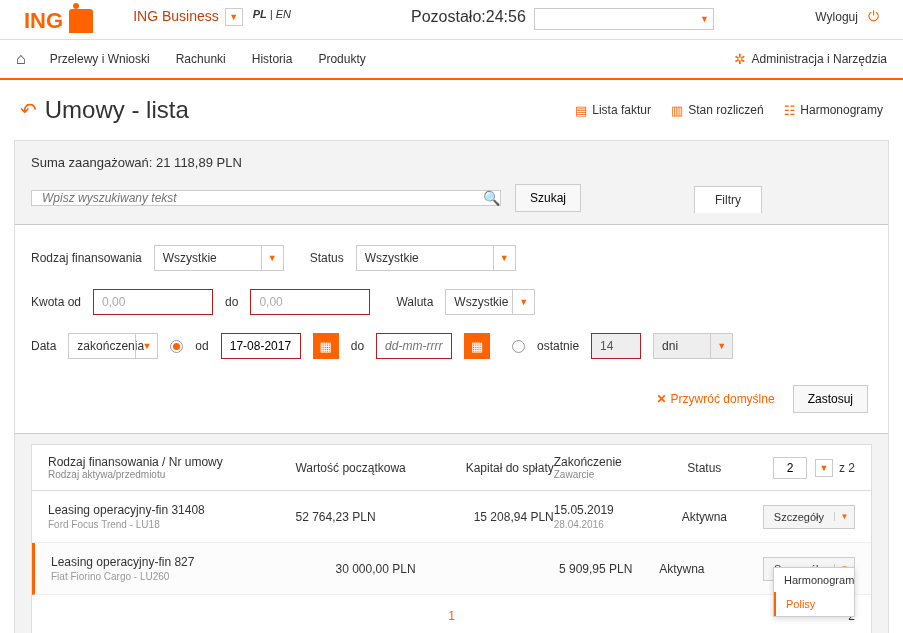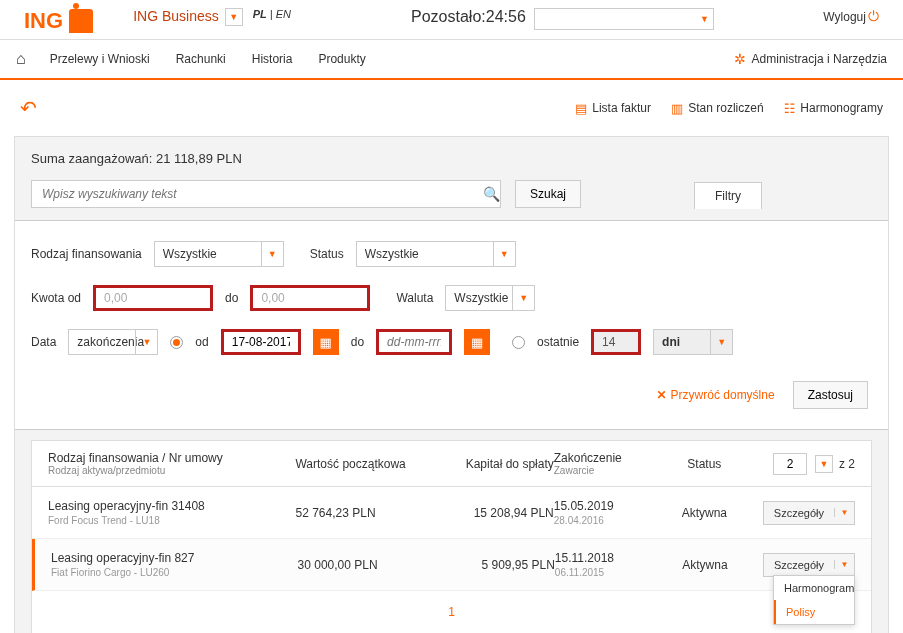--- a/index.html
+++ b/index.html
@@ -8,65 +8,65 @@
 .logo { color: #ff6200; font-weight: bold; font-size: 22px; display: flex; align-items: center; gap: 6px; }
 .logo-icon { width: 24px; height: 24px; background: #ff6200; display:inline-block; border-radius: 3px 3px 0 0; position: relative; }
 .logo-icon::before { content:""; position:absolute; top:-6px; left:4px; width:6px; height:6px; background:#ff6200; border-radius:50%;}
 .appname { margin-left: 40px; font-size: 14px; color: #c2410c; }
 .drop-sm { margin-left: 6px; width: 18px; height: 18px; border:1px solid #ccc; display:inline-flex; align-items:center; justify-content:center; color:#ff6200; font-size:9px; cursor:pointer;}
 .lang { margin-left: 10px; font-size: 11px; font-style: italic; }
 .lang b { font-weight: bold; }
 .timer { margin-left: 120px; font-size: 16px; color:#333;}
 .timer-box { margin-left: 8px; width: 180px; height: 22px; border:1px solid #ccc; display:inline-flex; justify-content:flex-end; align-items:center; padding:0 4px;}
 .spacer { flex: 1; }
-.logout { font-size: 12px; color:#333; cursor:pointer; display:flex; align-items:center; gap:2px;}
+.logout { font-size: 12px; color:#333; cursor:pointer; display:flex; align-items:center; gap:10px;}
 .power-icon { color:#ff6200; font-size:14px;}
 .menubar { display:flex; align-items:center; border-bottom:2px solid #ff6200; padding: 0 16px; height: 40px;}
 .home-icon { font-size: 16px; color:#333; margin-right: 24px; cursor:pointer;}
 .menu-item { margin-right: 26px; font-size: 12px; color:#333; cursor:pointer;}
 .admin { margin-left:auto; display:flex; align-items:center; gap:6px; font-size:12px; cursor:pointer;}
 .gear-icon { color:#ff6200; font-size:14px;}
 .titlebar { display:flex; align-items:center; padding: 16px 20px; }
 .back-arrow { color:#ff6200; font-size: 20px; margin-right: 8px; }
 .page-title { font-size: 24px; color:#333; font-weight: 300;}
 .actions-right { margin-left:auto; display:flex; gap:20px; font-size:12px;}
 .action-link { display:flex; align-items:center; gap:5px; cursor:pointer; color:#333;}
 .action-icon { color:#ff6200; font-size:13px;}
 .content { background:#f3f3f3; border:1px solid #ddd; margin: 0 14px 14px; padding:0 0 10px;}
 .sum-row { padding: 14px 16px; font-size:13px;}
 .search-row { padding: 0 16px 12px; display:flex; gap:14px; align-items:center; position:relative;}
-.search-input { width: 470px; height: 28px; border:1px solid #ccc; padding: 0 28px 0 10px; color:#aaa; font-style:italic; font-size:12px; background:#fff;}
+.search-input { width: 470px; height: 16px; border:1px solid #ccc; padding: 0 28px 0 10px; color:#aaa; font-style:italic; font-size:12px; background:#fff;}
 .mag-icon { position:absolute; left: 468px; top:6px; color:#bbb; font-size:14px;}
 .btn { height:28px; padding: 0 14px; border:1px solid #ccc; background:#f8f8f8; font-size:12px; cursor:pointer;}
 .filters-tab { margin-left:auto; margin-right: 110px; border:1px solid #ccc; border-bottom:none; background:#fff; padding:6px 20px; font-size:12px; position:relative; top:1px;}
 .filter-area { background:#fff; border-top:1px solid #ccc; border-bottom:1px solid #ccc; padding: 20px 16px; }
 .filter-row { display:flex; align-items:center; gap:12px; margin-bottom: 18px; font-size:12px;}
 .label { color:#333; }
 .select { height:26px; border:1px solid #ccc; background:#fff; display:inline-flex; align-items:center; padding:0 8px; position:relative; font-size:12px;}
 .select-arrow { position:absolute; right:0; top:0; bottom:0; width:22px; border-left:1px solid #ccc; display:flex; align-items:center; justify-content:center; color:#ff6200; font-size:9px; cursor:pointer;}
-.w130 { width:130px;} .w160 { width:160px;} .w90 { width:90px;} .w80 { width:80px;font-weight:bold;}
-.text-in { height:26px; border:3px solid #b91c1c; padding:0 8px; font-size:12px; background:#fff;}
+.w130 { width:130px;} .w160 { width:160px;} .w90 { width:90px;} .w80 { width:80px;}
+.text-in { height:26px; border:1px solid #b91c1c; padding:0 8px; font-size:12px; background:#fff;}
 .radio { width:13px; height:13px; border-radius:50%; border:1px solid #999; display:inline-flex; align-items:center; justify-content:center;}
 .radio.checked::after { content:""; width:7px; height:7px; border-radius:50%; background:#ff6200;}
 .cal-icon { width:26px; height:26px; background:#ff6200; color:#fff; display:inline-flex; align-items:center; justify-content:center; font-size:13px; cursor:pointer;}
 .filter-footer { display:flex; justify-content:flex-end; align-items:center; gap:18px; padding: 8px 4px 0;}
 .reset-link { color:#ff6200; font-size:12px; cursor:pointer; display:flex; align-items:center; gap:4px;}
 .table-wrap { margin: 10px 16px 0; background:#fff; border:1px solid #ddd;}
 .thead { display:flex; padding:10px 16px; border-bottom:1px solid #ddd; font-size:12px; align-items:center;}
 .thead .sub { display:block; font-size:10px; color:#888;}
 .col1 { flex: 2.3; } .col2 { flex:1.2; text-align:left;} .col3 { flex:1.2; text-align:right;} .col4 { flex:1; text-align:left;} .col5 { flex:0.8; text-align:center;} .col6 { flex:1; text-align:right;}
 .pager-inline { display:inline-flex; align-items:center; gap:2px;}
 .pager-box { width:34px; height:22px; border:1px solid #ccc; text-align:center; font-size:12px;}
 .trow { display:flex; padding:12px 16px; border-bottom:1px solid #eee; font-size:12px; align-items:center; position:relative;}
 .trow .sub { display:block; font-size:10px; color:#999; margin-top:2px;}
 .trow.active { border-left:3px solid #ff6200; background:#fcfcfc;}
 .details-btn { display:inline-flex; align-items:center; border:1px solid #ccc; background:#f5f5f5; height:24px; font-size:11px; cursor:pointer;}
 .details-btn span:first-child { padding:0 10px;}
 .details-btn .dd { width:20px; border-left:1px solid #ccc; display:flex; align-items:center; justify-content:center; color:#ff6200; font-size:8px;}
-.dropdown { position:absolute; right:16px; top:36px; background:#fff; border:1px solid #ccc; box-shadow:0 2px 6px rgba(0,0,0,0.15); font-size:11px; z-index:10; width:82px;}
+.dropdown { position:absolute; right:16px; top:24px; background:#fff; border:1px solid #ccc; box-shadow:0 2px 6px rgba(0,0,0,0.15); font-size:11px; z-index:10; width:82px;}
 .dropdown div { padding:6px 10px; cursor:pointer;}
 .dropdown div.sel { color:#ff6200; border-left:2px solid #ff6200;}
 .pagination { display:flex; align-items:center; justify-content:center; padding:14px 16px; position:relative; font-size:12px;}
 .pagination .pg { color:#ff6200;}
 .pagination .total { position:absolute; right:16px;}
 </style>
 </head>
 <body>
 
 <div class="topbar">
@@ -99,20 +99,21 @@
   <span class="menu-item">Historia</span>
   <span class="menu-item">Produkty</span>
   <span class="admin">
     <span class="gear-icon">✲</span>
     <span>Administracja i Narzędzia</span>
   </span>
 </div>
 
 <div class="titlebar">
   <span class="back-arrow">↶</span>
+  <span class="page-title">Umowy - lista</span>
   <div class="actions-right">
     <span class="action-link">
         <span class="action-icon">▤</span>
         <span>Lista faktur</span>
       </span>
     <span class="action-link">
         <span class="action-icon">▥</span>
         <span>Stan rozliczeń</span>
       </span>
     <span class="action-link">
@@ -217,21 +218,20 @@
       <div class="col6"><span class="details-btn">
             <span>Szczegóły</span>
             <span class="dd">▼</span>
           </span></div>
     </div>
 
     <div class="trow active">
       <div class="col1"><span>Leasing operacyjny-fin 827</span><span class="sub">Fiat Fiorino Cargo - LU260</span></div>
       <div class="col2">30 000,00 PLN</div>
       <div class="col3">5 909,95 PLN</div>
-      <div class="col4"><span>15.11.2018</span><span class="sub">06.11.2015</span></div>
       <div class="col5">Aktywna</div>
       <div class="col6"><span class="details-btn">
             <span>Szczegóły</span>
             <span class="dd">▼</span>
           </span></div>
       <div class="dropdown">
         <div>Harmonogram</div>
         <div class="sel">Polisy</div>
       </div>
     </div>

